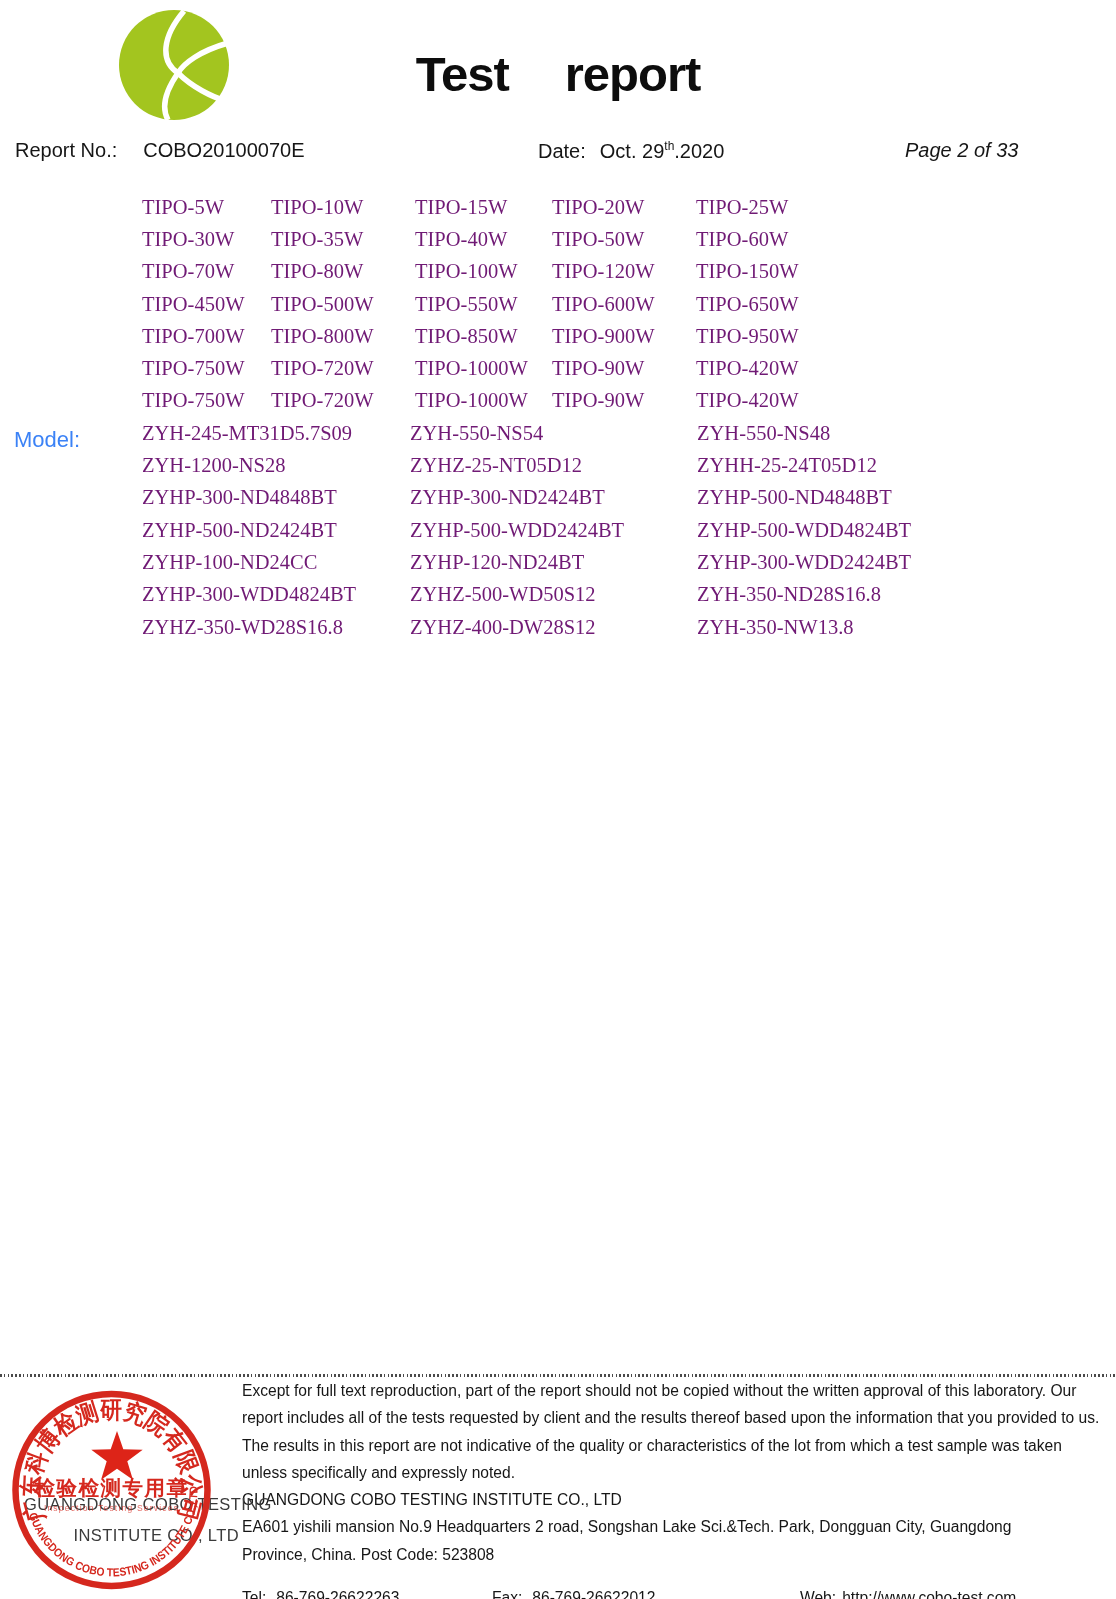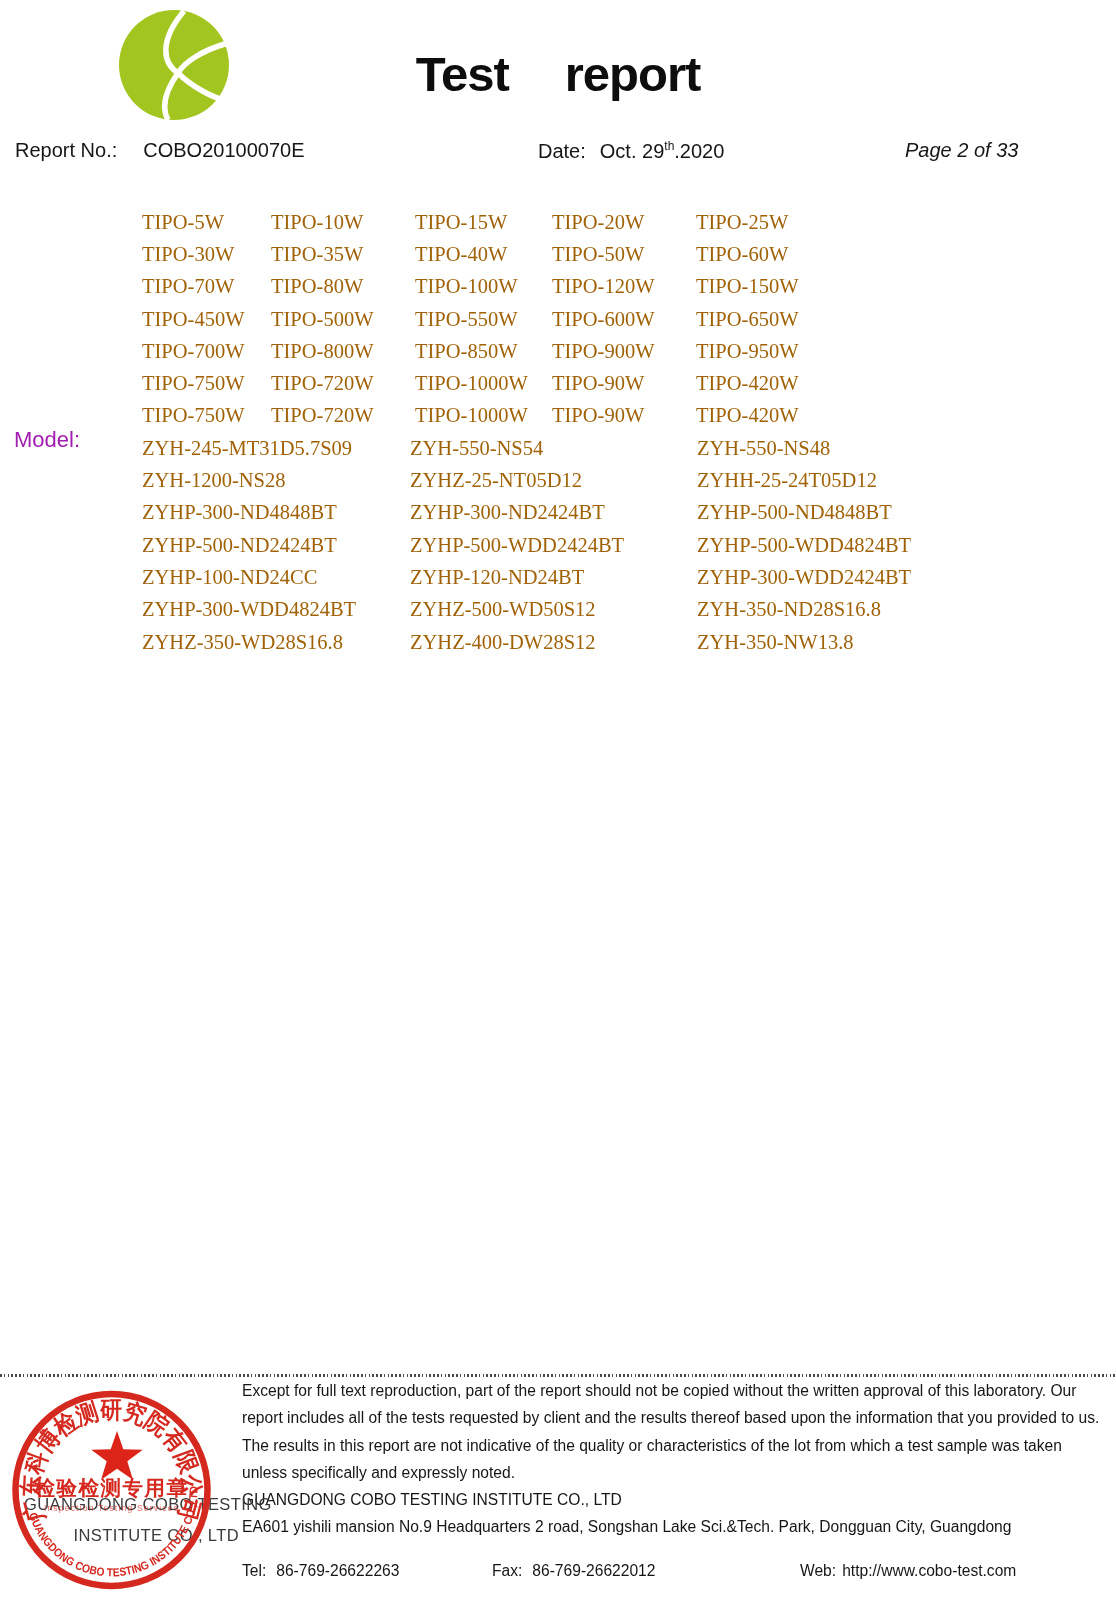--- a/index.html
+++ b/index.html
@@ -16,24 +16,24 @@
     font-size:49px; font-weight:700; color:#0d0d0d; letter-spacing:-1px;
   }
   .info-item { position:absolute; top:139px; font-size:20px; white-space:nowrap; color:#161616; }
   .info-report { left:15px; }
   .info-date   { left:538px; }
   .info-page   { left:905px;font-style:italic; }
   .info-value  { margin-left:26px; }
   .info-date .info-value { margin-left:14px; }
   .sup { font-size:12px; vertical-align:super; }
   
-  .model-label { position:absolute; left:14px; top:427px; font-size:22px; color:#a21caf; }
+  .model-label { position:absolute; left:14px; top:427px; font-size:22px; color:#3b82f6; }
   .models {
     position:absolute; left:142px; top:191px; width:960px;
-    font-family:"Liberation Serif", serif; font-size:20.5px; color:#a16207;margin-top:15px;
+    font-family:"Liberation Serif", serif; font-size:20.5px; color:#701a75;
   }
   .mrow { height:32.3px; display:grid; align-items:center; }
   .mrow.five  { grid-template-columns:129px 144px 137px 144px 170px; }
   .mrow.three { grid-template-columns:268px 287px 240px; }
   .mcell { white-space:nowrap; }
   
   .sep {
     position:absolute; left:0; top:1374px; width:1116px; height:2.5px;
     background-image:repeating-linear-gradient(to right,#4a4a4a 0 1.6px, rgba(0,0,0,0) 1.6px 3.8px);
   }
@@ -166,20 +166,21 @@
 
   <div class="sep"></div>
 
   <div class="footer">
     <div class="fline">Except for full text reproduction, part of the report should not be copied without the written approval of this laboratory. Our</div>
     <div class="fline">report includes all of the tests requested by client and the results thereof based upon the information that you provided to us.</div>
     <div class="fline">The results in this report are not indicative of the quality or characteristics of the lot from which a test sample was taken</div>
     <div class="fline">unless specifically and expressly noted.</div>
     <div class="fline">GUANGDONG COBO TESTING INSTITUTE CO., LTD</div>
     <div class="fline">EA601 yishili mansion No.9 Headquarters 2 road, Songshan Lake Sci.&amp;Tech. Park, Dongguan City, Guangdong</div>
+    <div class="fline">Province, China. Post Code: 523808</div>
     <div class="fline">
       <span class="tel-block"><span class="flabel">Tel:</span><span>86-769-26622263</span></span><span class="fax-block"><span class="flabel">Fax:</span><span>86-769-26622012</span></span><span><span class="weblabel">Web:</span><span>http://www.cobo-test.com</span></span>
     </div>
   </div>
 
   <div class="stamp-overlay l1">GUANGDONG COBO TESTING</div>
   <div class="stamp-overlay l2">INSTITUTE CO., LTD</div>
 
   <svg class="stamp-svg" viewBox="0 0 214 214">
     <defs>

